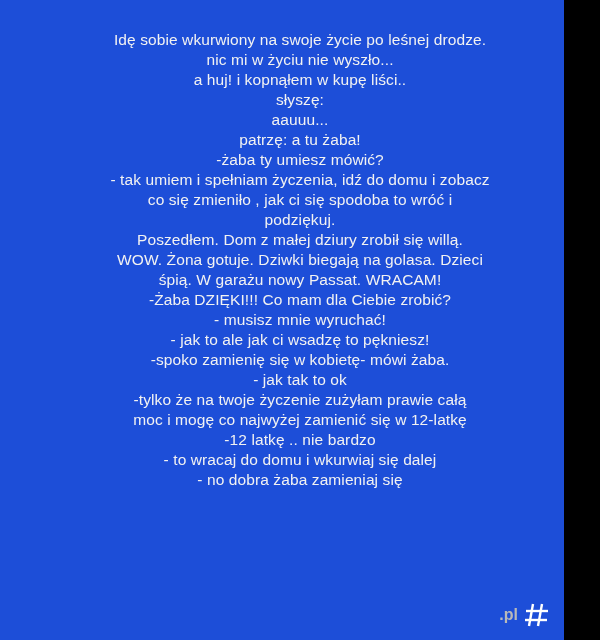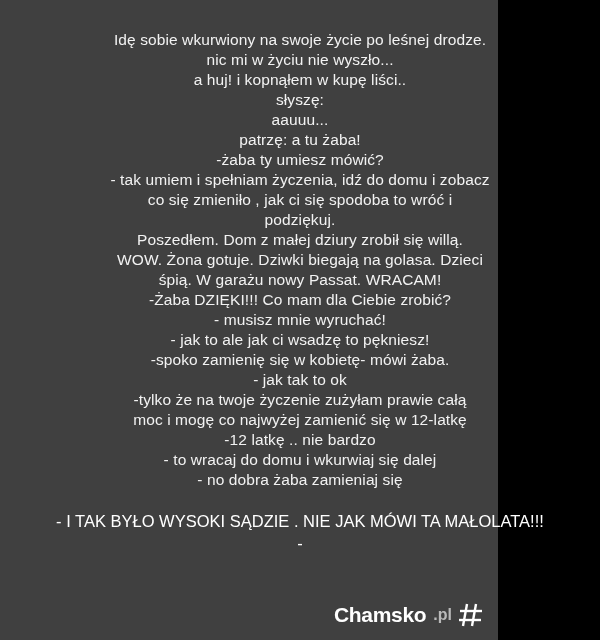--- a/index.html
+++ b/index.html
@@ -8,23 +8,23 @@
     background: #000000;
   }
   body {
     width: 600px;
     height: 640px;
     overflow: hidden;
     font-family: "Liberation Sans", sans-serif;
   }
   .meme {
     position: relative;
-    width: 498px;
+    width: 564px;
     height: 640px;
-    background: #404040;
+    background: #1d4ed8;
     box-sizing: border-box;
   }
   .joke-text {
     position: absolute;
     top: 30px;
     left: 0;
     width: 600px;
     text-align: center;
     color: #f2f2f2;
     font-size: 15.5px;
@@ -99,25 +99,22 @@
 - musisz mnie wyruchać!
 - jak to ale jak ci wsadzę to pękniesz!
 -spoko zamienię się w kobietę- mówi żaba.
 - jak tak to ok
 -tylko że na twoje życzenie zużyłam prawie całą
 moc i mogę co najwyżej zamienić się w 12-latkę
 -12 latkę .. nie bardzo
 - to wracaj do domu i wkurwiaj się dalej
 - no dobra żaba zamieniaj się</div>
 
-  <div class="punchline">- I TAK BYŁO WYSOKI SĄDZIE . NIE JAK MÓWI TA MAŁOLATA!!!
--</div>
 
   <div class="watermark">
-    <span class="wm-text">Chamsko</span>
     <span class="wm-suffix">.pl</span>
     <span class="wm-logo">
       <svg width="26" height="26" viewBox="0 0 26 26">
         <g stroke="#ffffff" stroke-width="2.4" fill="none">
           <line x1="9" y1="2" x2="5" y2="24"></line>
           <line x1="18" y1="2" x2="14" y2="24"></line>
           <line x1="2" y1="9" x2="24" y2="9"></line>
           <line x1="1" y1="18" x2="23" y2="18"></line>
         </g>
       </svg>

